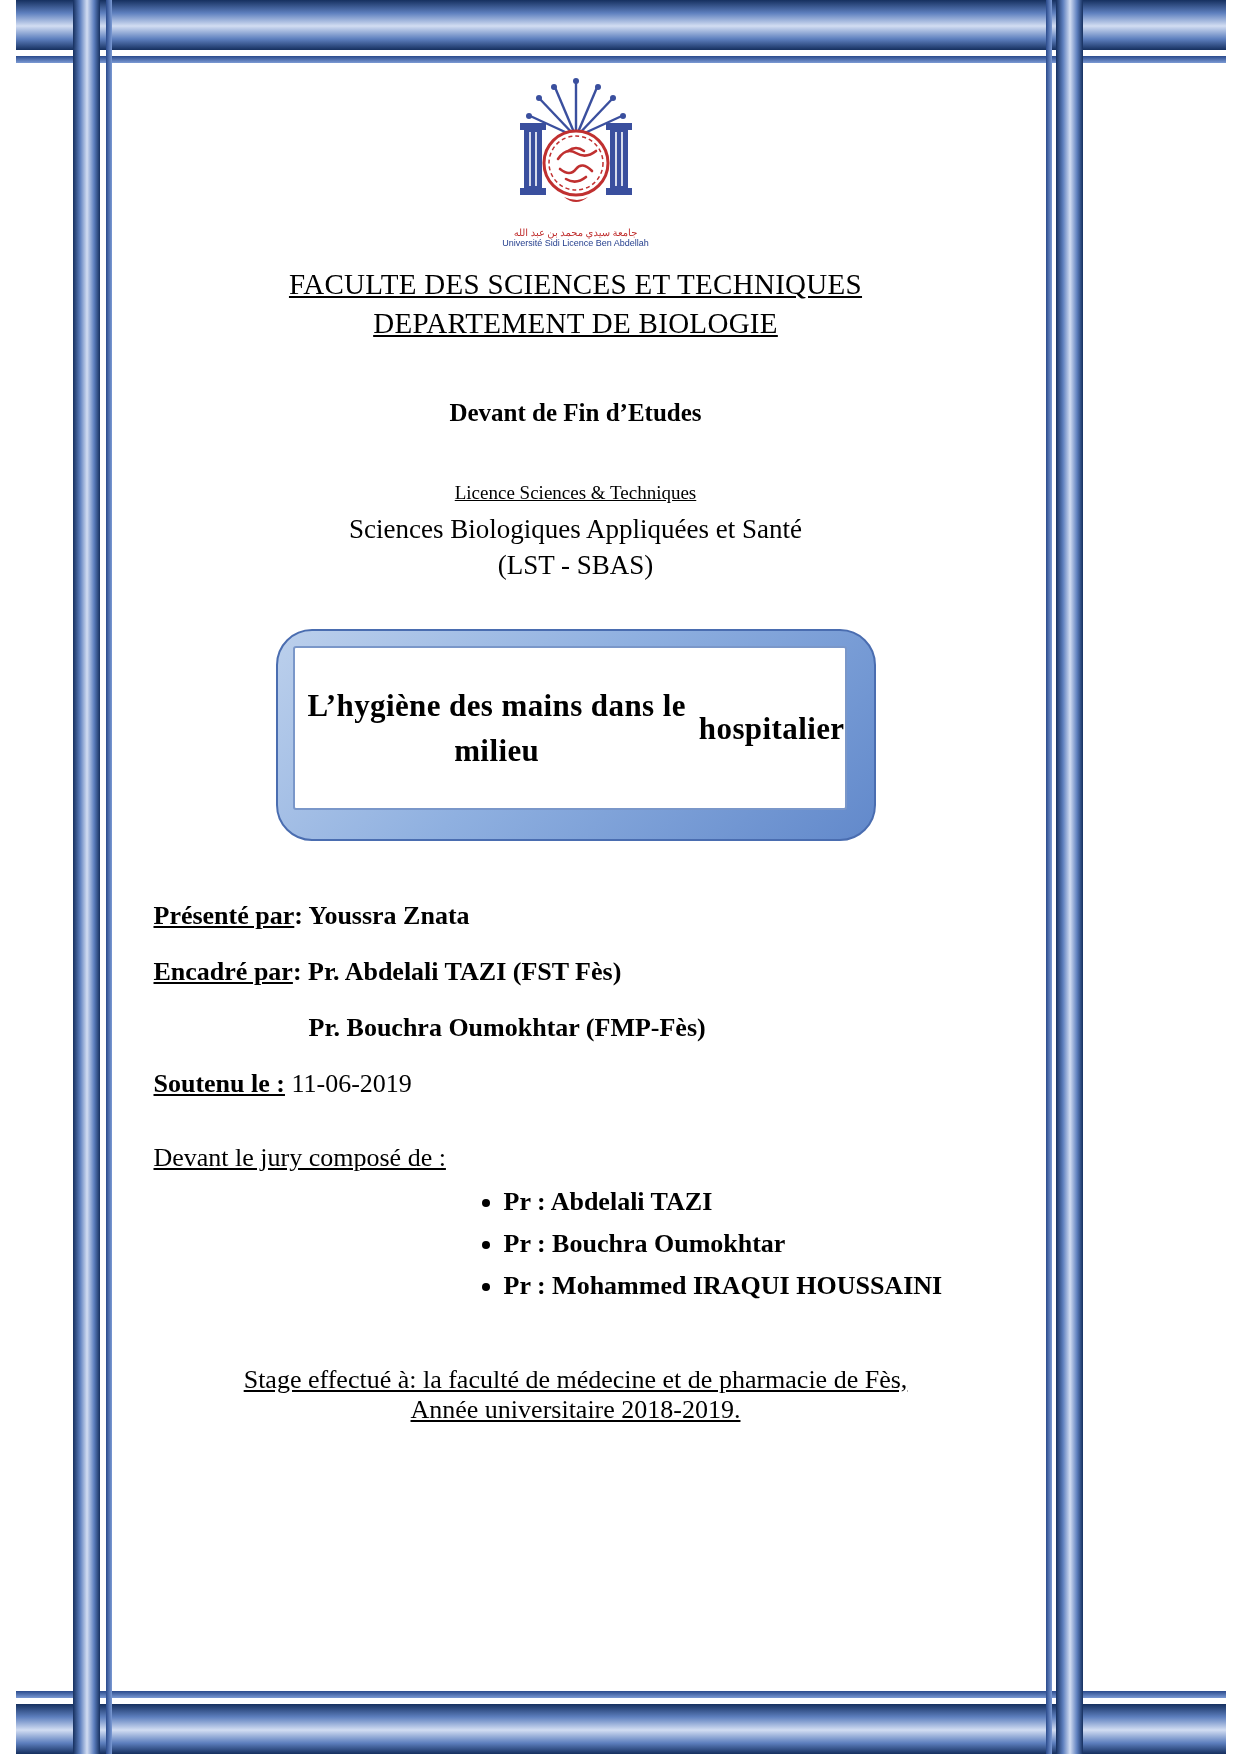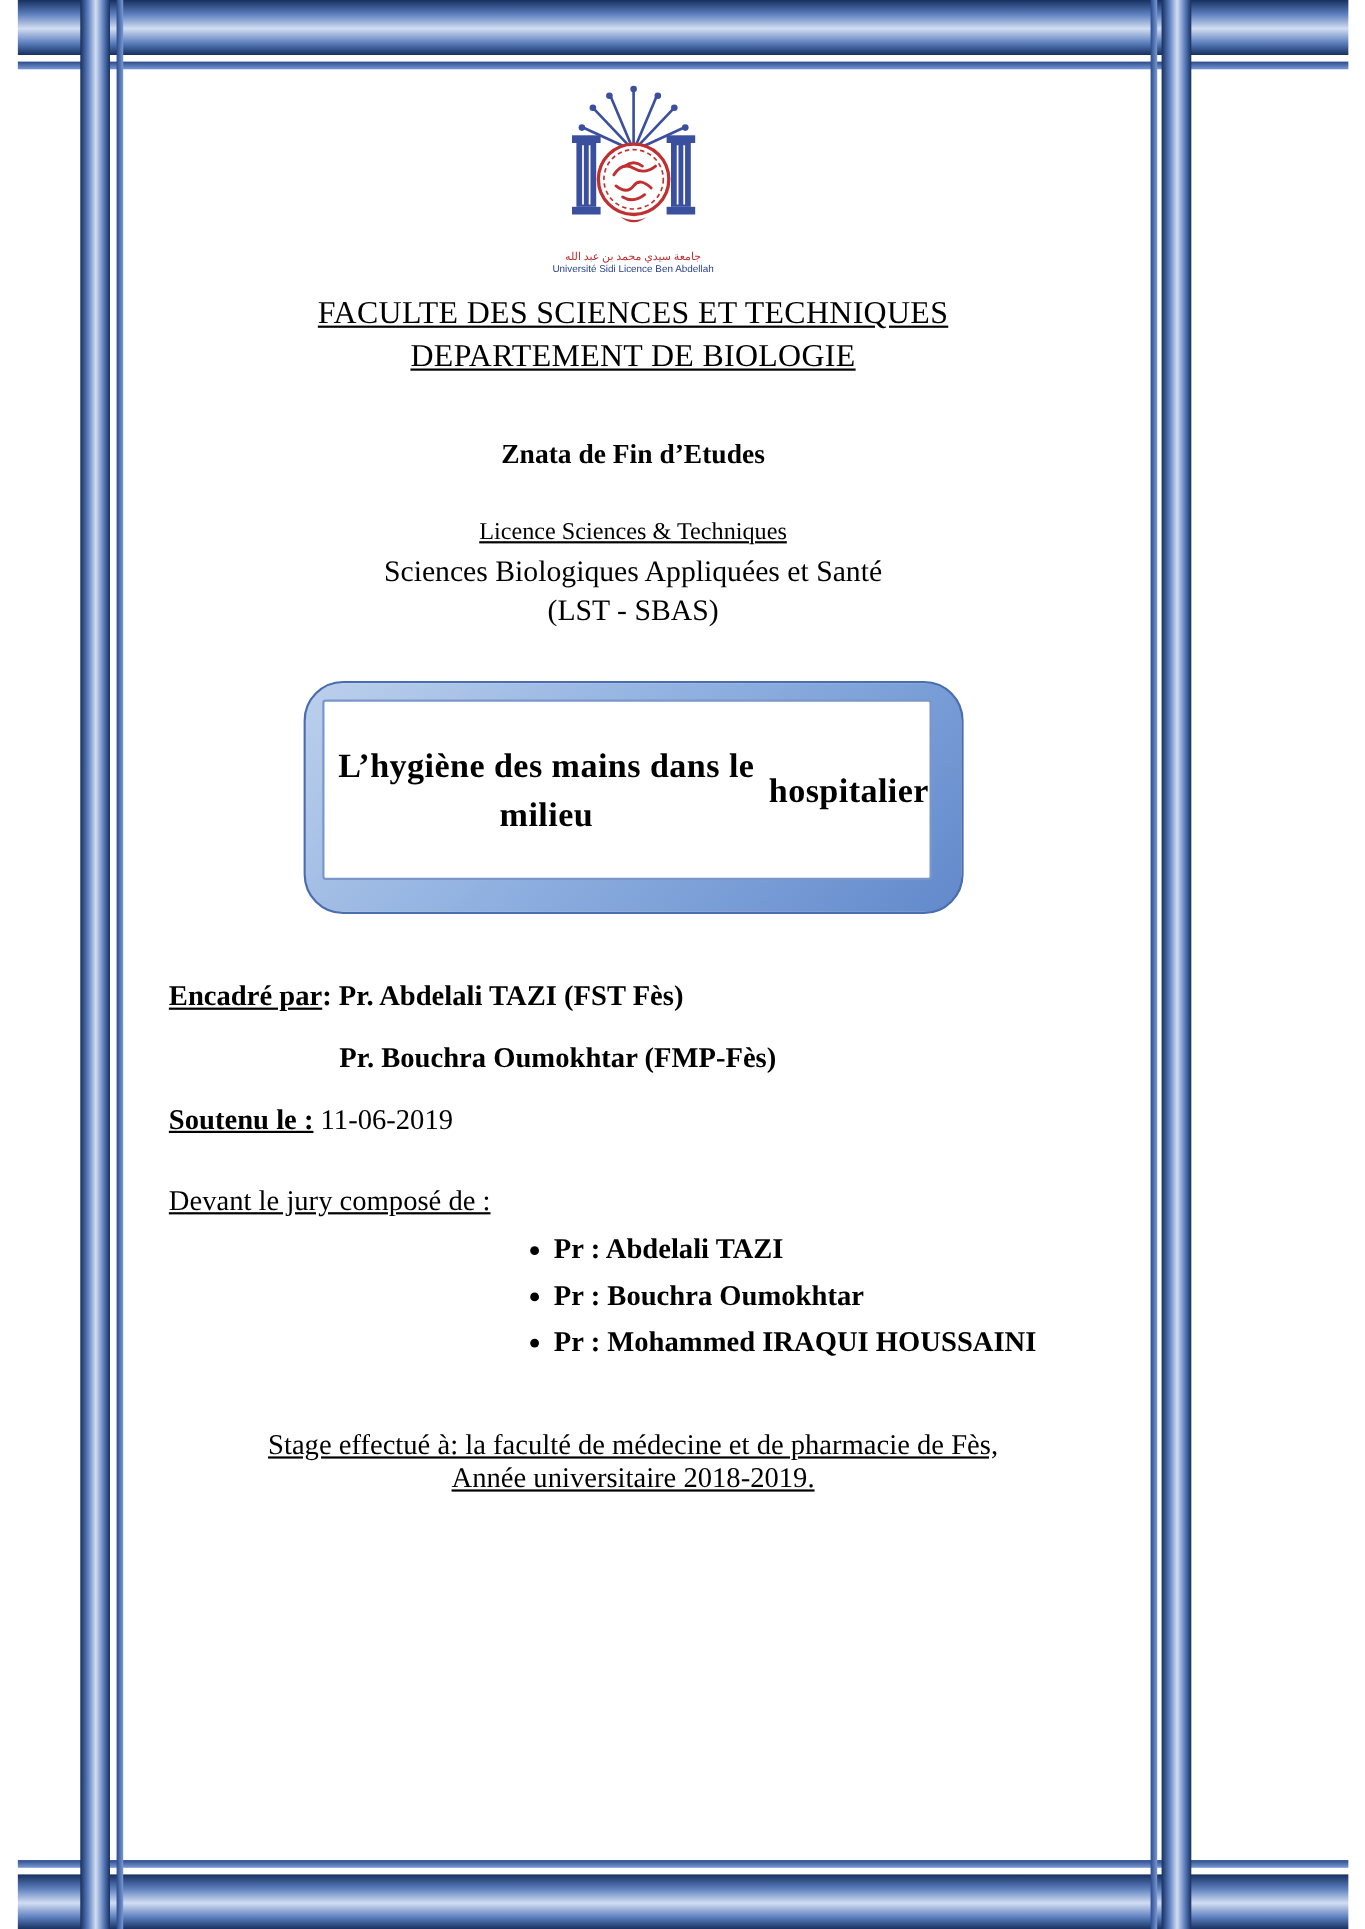--- a/index.html
+++ b/index.html
@@ -30,21 +30,21 @@
 
   
   .emblem-wrap { width:220px; margin:0 auto 16px; }
   .emblem-caption-ar { font-size:10px; line-height:11px; color:#c03030; letter-spacing:1px; }
   .emblem-caption-fr { font-size:9px; line-height:11px; color:#27418f; font-family:"Liberation Sans", sans-serif; }
 
   .hdr-line { font-size:29px; line-height:39px; text-decoration:underline; letter-spacing:0.3px; }
 
   .kicker { margin-top:56px; font-size:25px; font-weight:bold; }
 
-  .degree    { margin-top:37px; font-size:22px; line-height:36px; text-decoration:underline; }
+  .degree    { margin-top:48px; font-size:19px; line-height:36px; text-decoration:underline; }
   .specialty { font-size:27px; line-height:36px; }
   .acronym   { font-size:27px; line-height:36px; }
 
   
   .title-box {
     position:relative; width:600px; height:212px; margin:46px auto 0;
     border-radius:36px;
     background:linear-gradient(135deg,#bcd0ec 0%,#8fb0e0 45%,#6289cb 100%);
     border:2px solid #4a6db0;
   }
@@ -132,33 +132,36 @@
         </g>
         <path d="M68 122 q12 10 24 0 q-10 6 -24 0 z" fill="#c03030"></path>
       </svg>
       <div class="emblem-caption-ar">جامعة سيدي محمد بن عبد الله</div>
       <div class="emblem-caption-fr">Université Sidi Licence Ben Abdellah</div>
     </div>
 
     <div class="hdr-line">FACULTE DES SCIENCES ET TECHNIQUES</div>
     <div class="hdr-line">DEPARTEMENT DE BIOLOGIE</div>
 
-    <div class="kicker">Znata de Fin d’Etudes</div>
+    <div class="kicker">Devant de Fin d’Etudes</div>
     <div class="degree">Licence Sciences &amp; Techniques</div>
     <div class="specialty">Sciences Biologiques Appliquées et Santé</div>
     <div class="acronym">(LST - SBAS)</div>
 
     <div class="title-box">
       <div class="title-inner">
         <div class="title-line">L’hygiène des mains dans le milieu</div>
         <div class="title-line">hospitalier</div>
       </div>
     </div>
 
     <div class="meta">
+      <div class="meta-row">
+        <span class="u">Présenté par</span><span>:  </span><span>Youssra Znata</span>
+      </div>
       <div class="meta-row">
         <span class="u">Encadré par</span><span>: </span><span>Pr. Abdelali TAZI (FST Fès)</span>
       </div>
       <div class="meta-row meta-indent">
         <span>Pr. Bouchra Oumokhtar (FMP-Fès)</span>
       </div>
       <div class="meta-row">
         <span class="u">Soutenu le :</span><span class="normal">  11-06-2019</span>
       </div>
       <div class="jury-label">Devant le jury composé de :</div>

